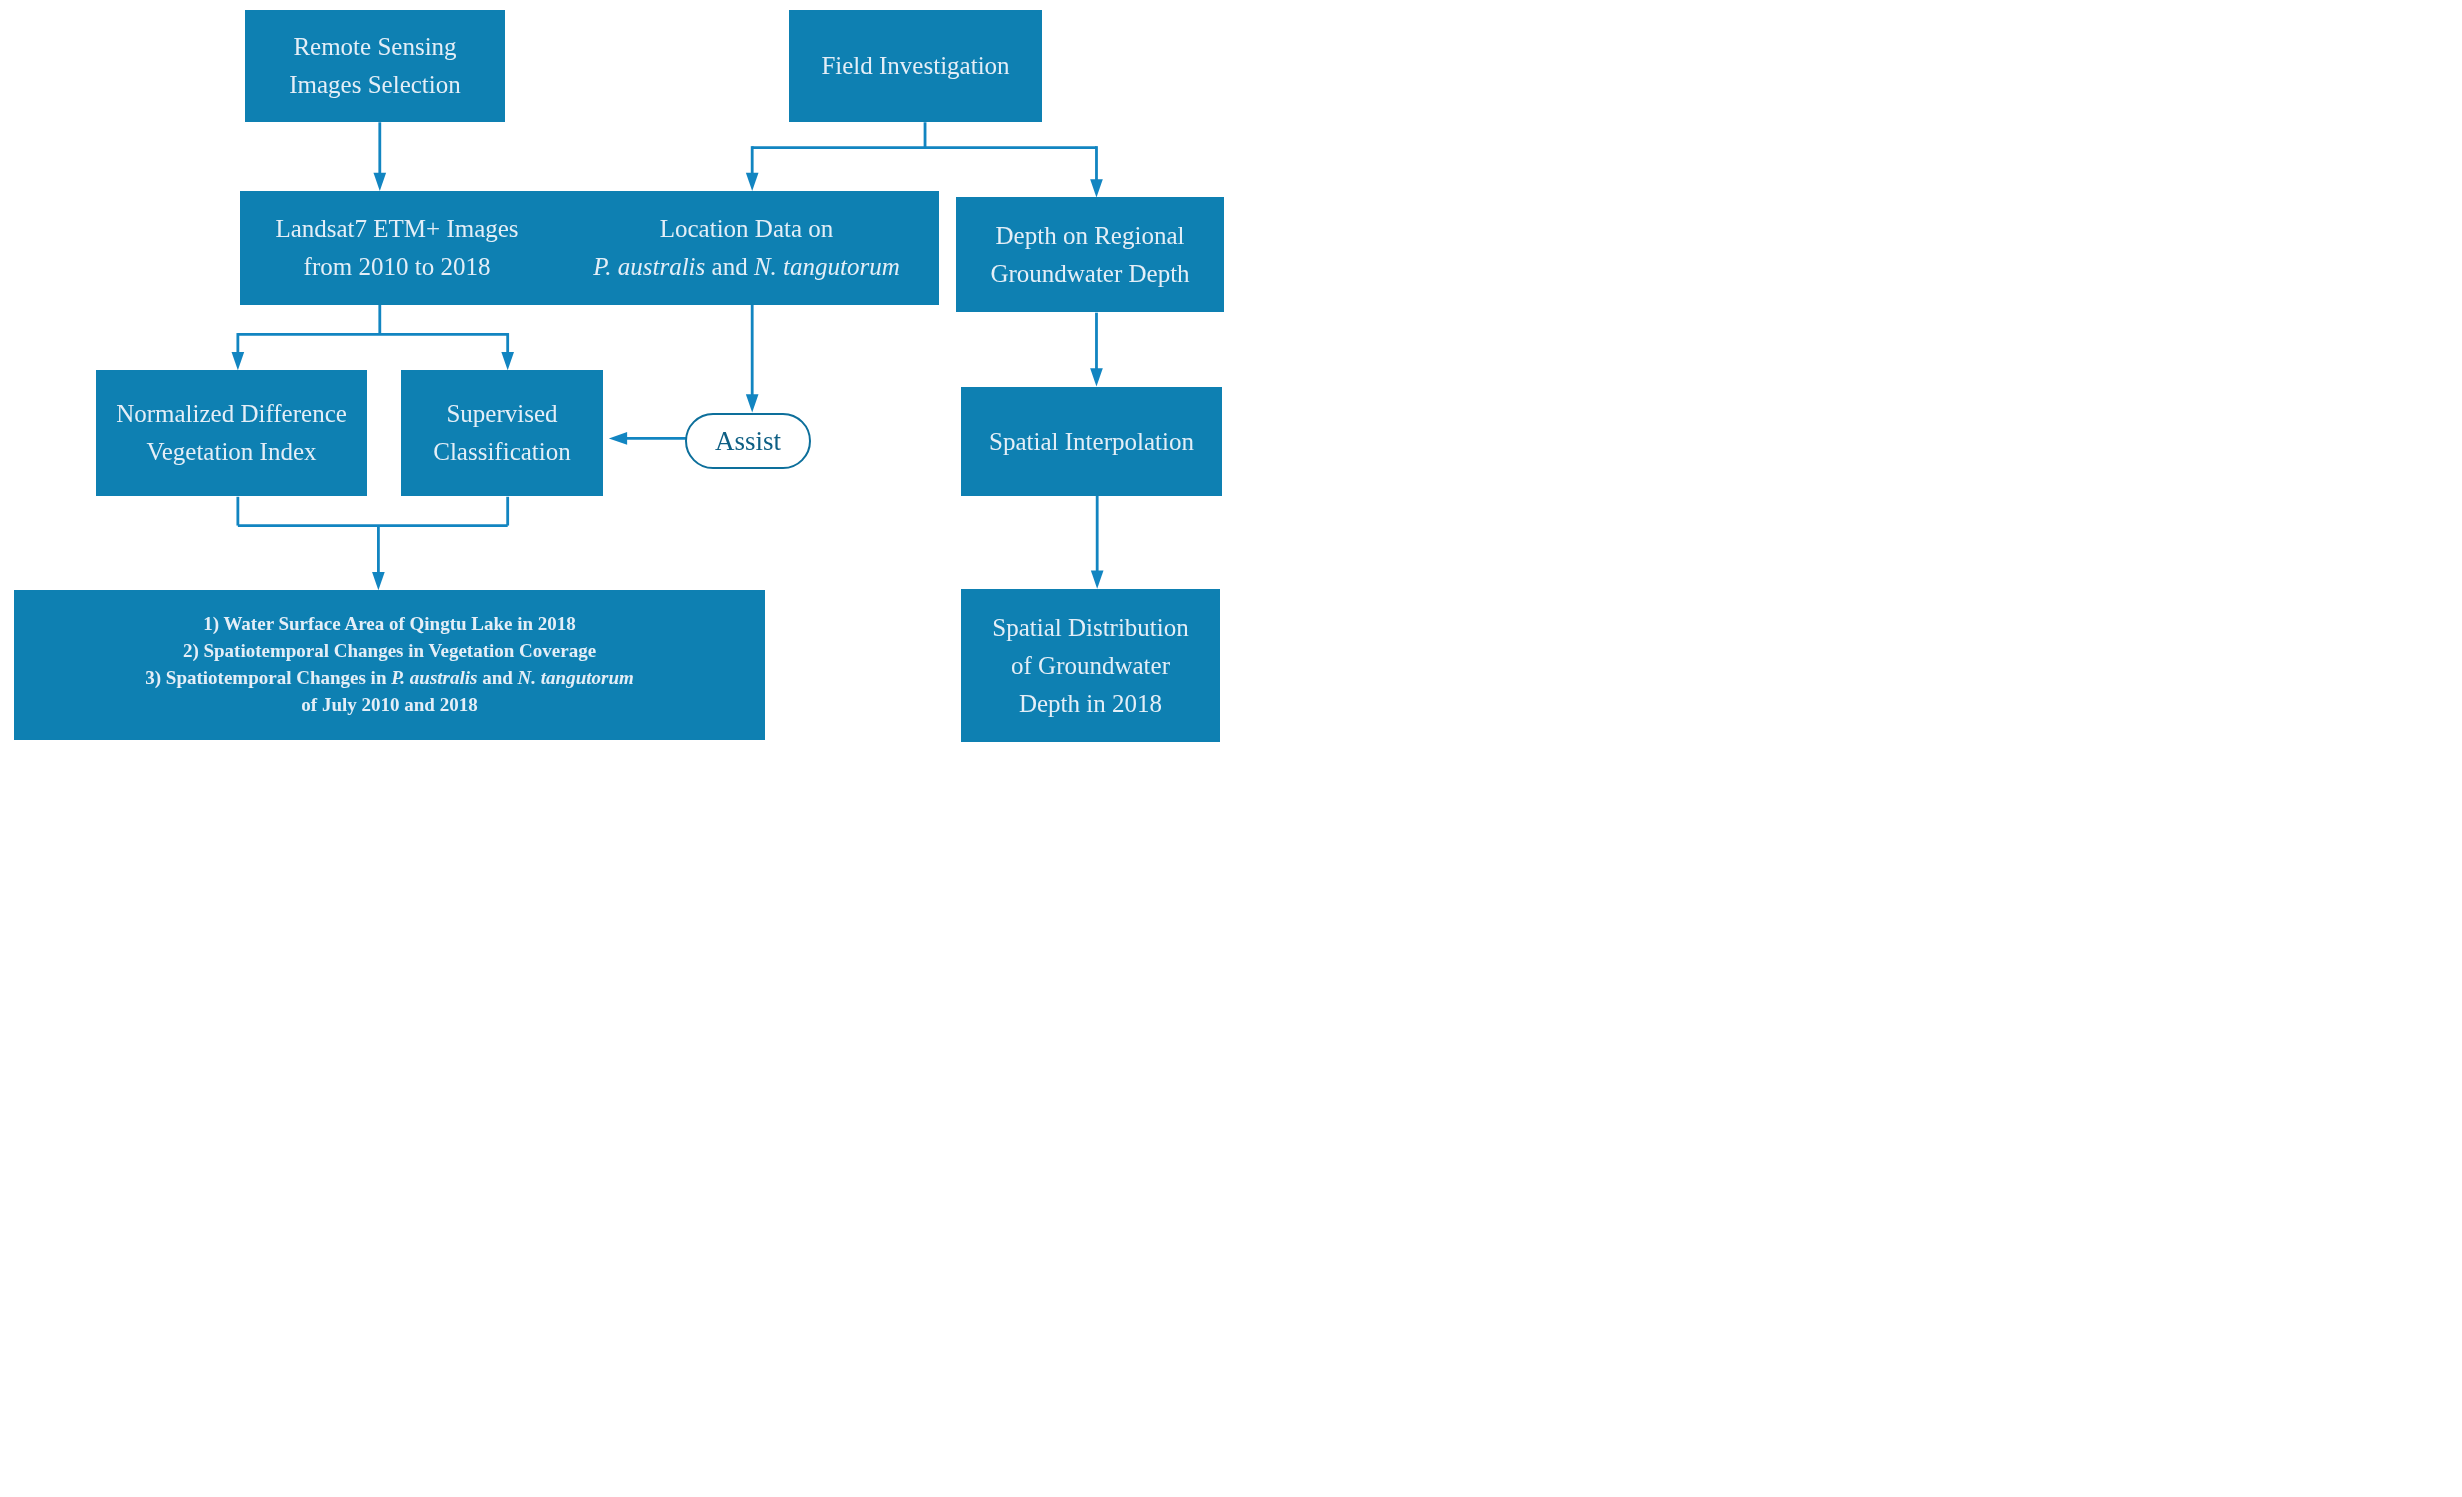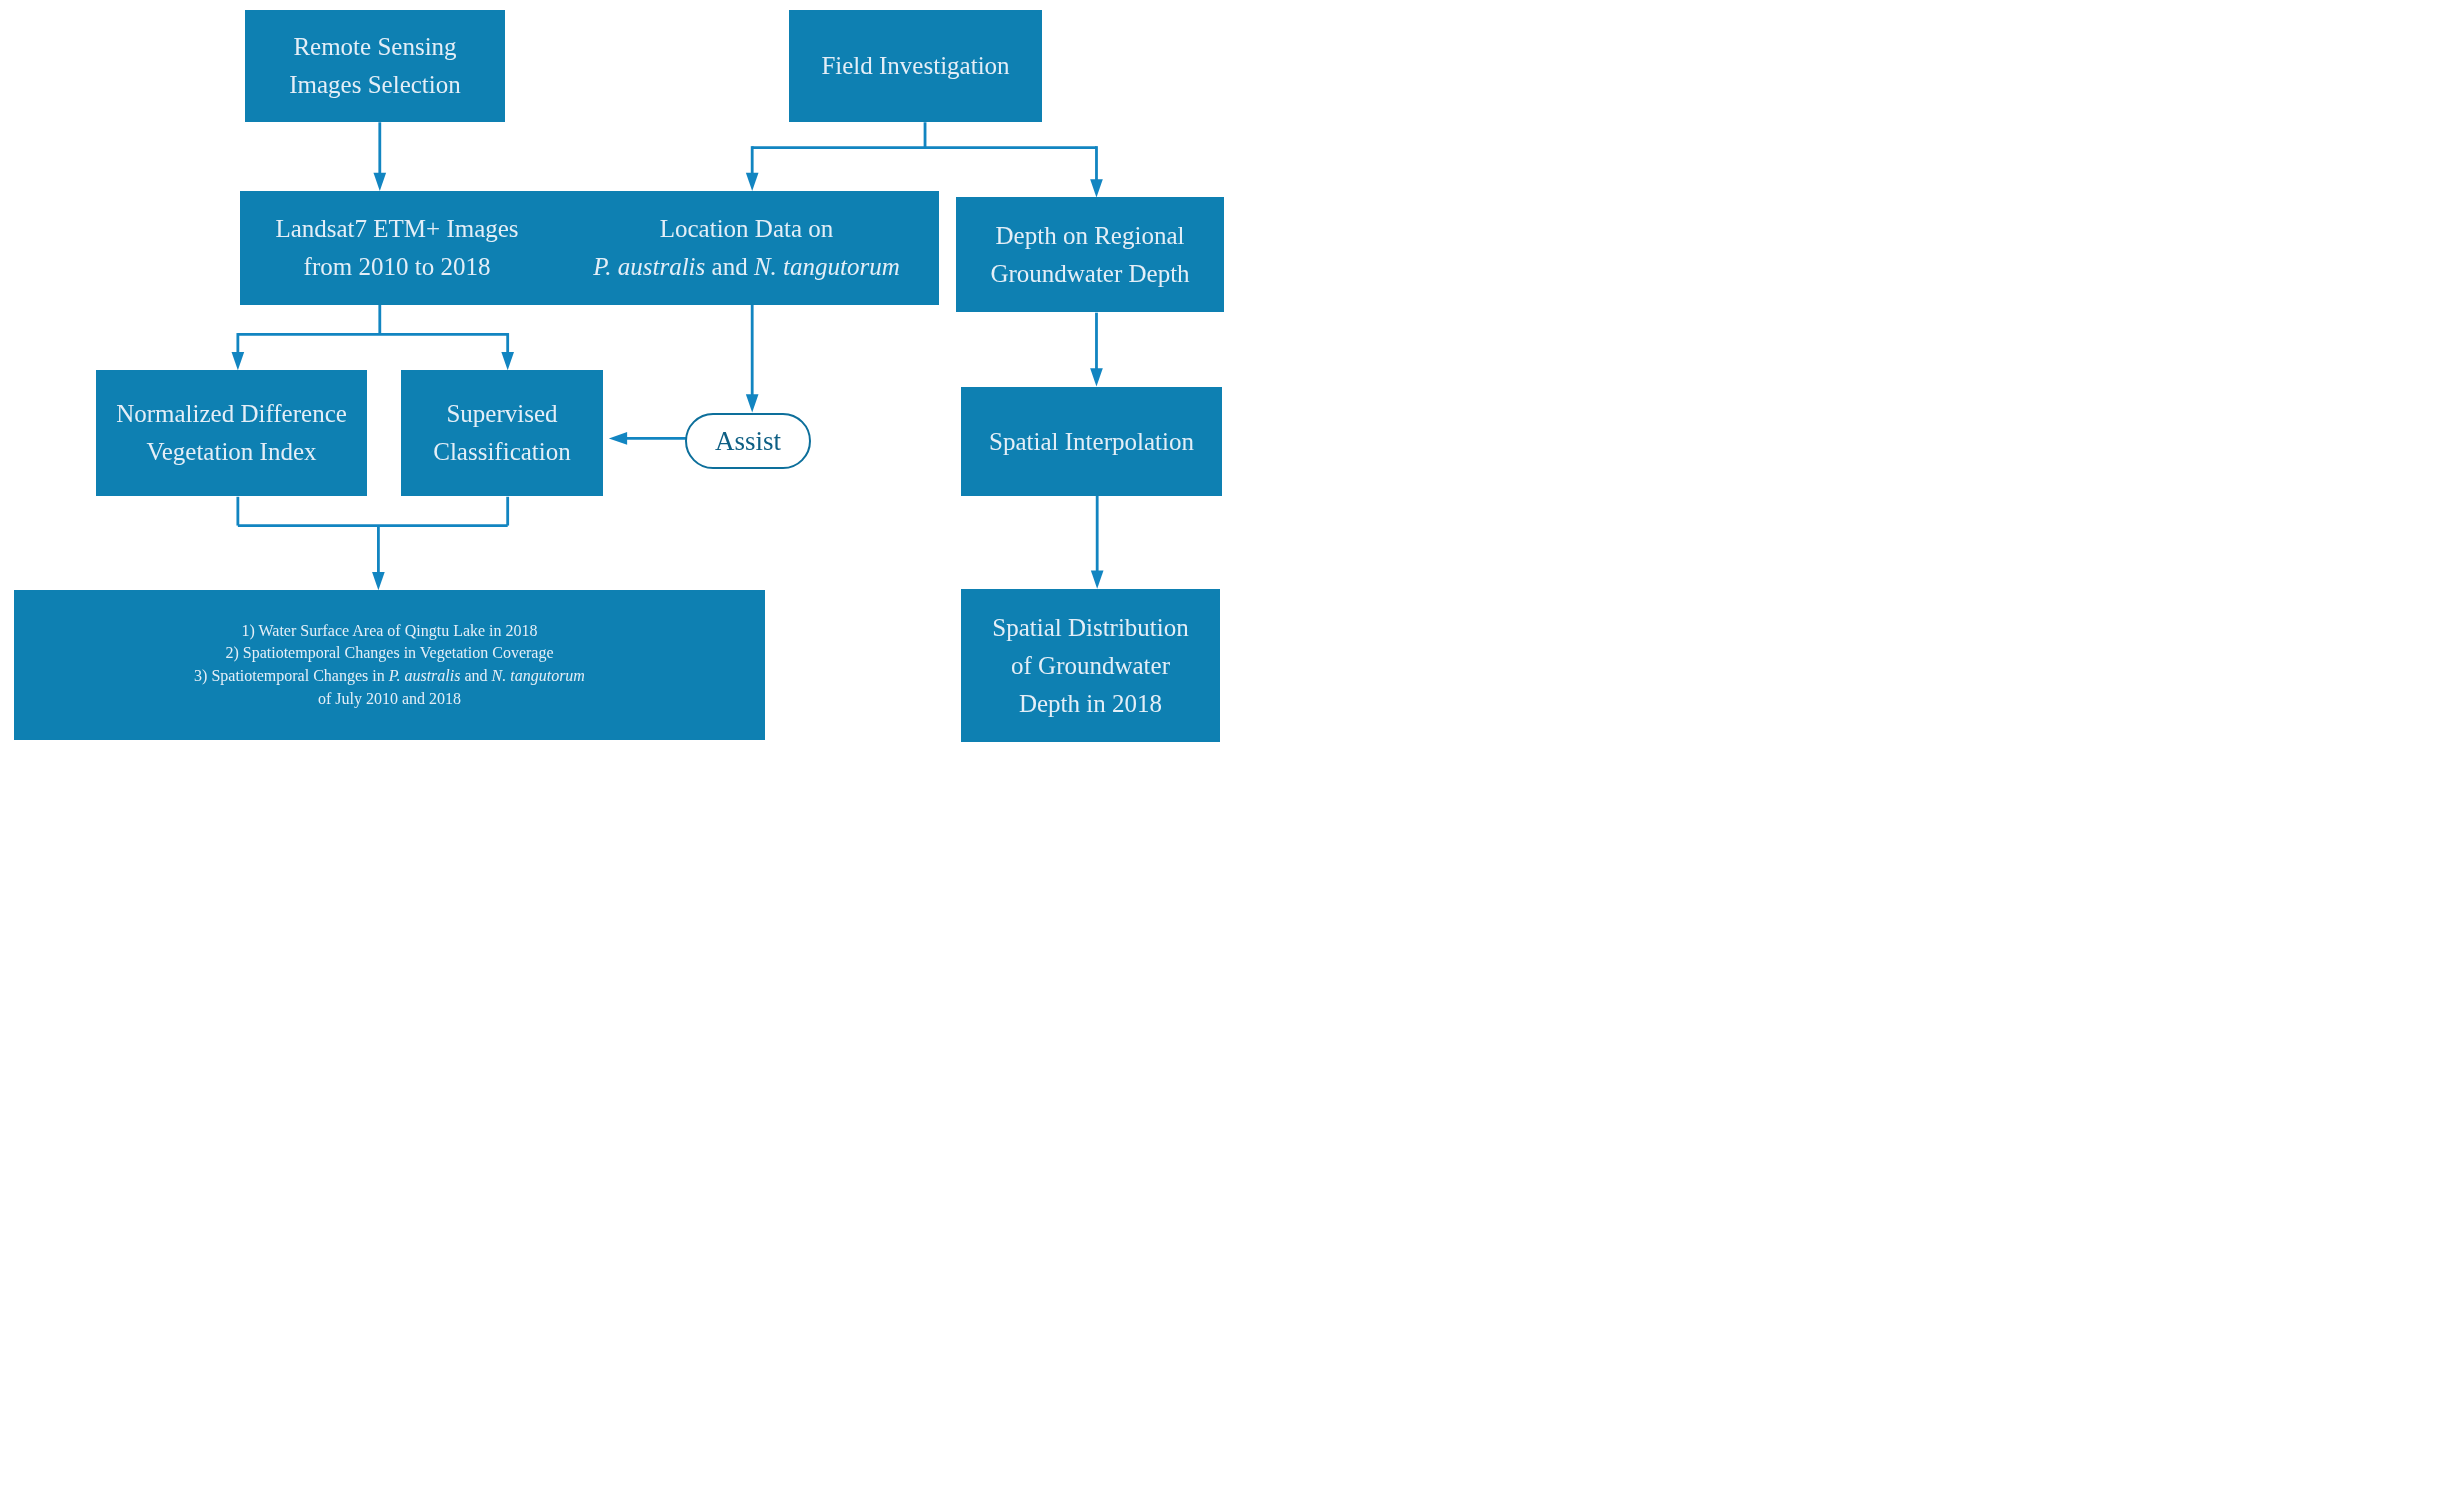--- a/index.html
+++ b/index.html
@@ -24,21 +24,21 @@
   .arrowhead{fill:var(--connector);stroke:none;}
   .node{
     position:absolute;
     background:var(--box_fill);
     color:var(--box_text);
     display:flex;flex-direction:column;
     align-items:center;justify-content:center;
     text-align:center;
     font-size:25px;line-height:1.52;
   }
-  .node.results{line-height:1.42;font-size:16px;}
+  .node.results{line-height:1.42;font-size:19px;font-weight:bold;}
   .pill{
     position:absolute;
     background:var(--background);
     border:2.8px solid var(--pill_border);
     border-radius:702px;
     color:var(--pill_text);
     display:flex;align-items:center;justify-content:center;
     font-size:27px;
   }
   .line{white-space:nowrap;}

